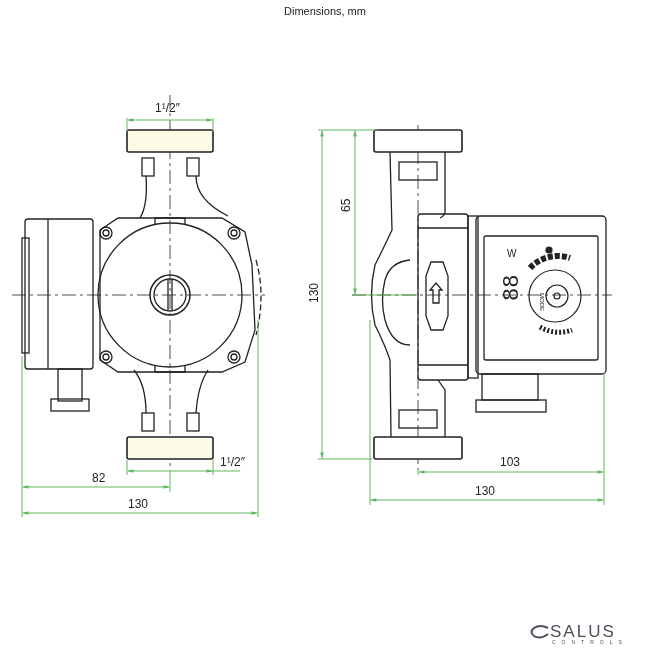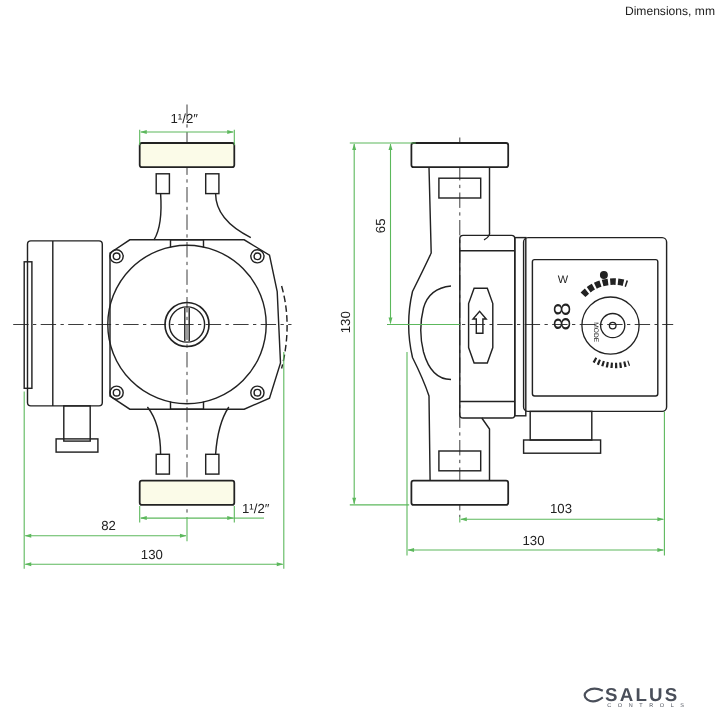--- a/index.html
+++ b/index.html
@@ -1,21 +1,21 @@
 <!DOCTYPE html>
 <html><head>
 <meta charset="utf-8">
 <style>
   html,body{margin:0;padding:0;background:#fff;}
   body{width:650px;height:650px;position:relative;overflow:hidden;font-family:"Liberation Sans",sans-serif;}
-  #title{position:absolute;left:0;top:5px;width:650px;text-align:right;font-size:11px;color:#222;}
+  #title{position:absolute;left:0;top:5px;width:650px;text-align:center;font-size:11px;color:#222;}
   svg{position:absolute;left:0;top:0;}
   .dimtxt{font-family:"Liberation Sans",sans-serif;font-size:12px;fill:#222;}
   #logo{position:absolute;left:528px;top:622px;width:110px;height:24px;}
-  #logo .brand{position:absolute;left:22px;top:0;font-size:17px;font-weight:bold;letter-spacing:2px;color:#4a4f5a;}
+  #logo .brand{position:absolute;left:22px;top:0;font-size:17px;font-weight:normal;letter-spacing:2px;color:#4a4f5a;}
   #logo .sub{position:absolute;left:24px;top:17px;font-size:5px;letter-spacing:6px;color:#4a4f5a;}
   #logo .swirl{position:absolute;left:0;top:2px;width:22px;height:18px;}
 </style>
 </head>
 <body>
 
 <div id="title">Dimensions, mm</div>
 
 <svg width="650" height="650" viewBox="0 0 650 650">
   <defs>

